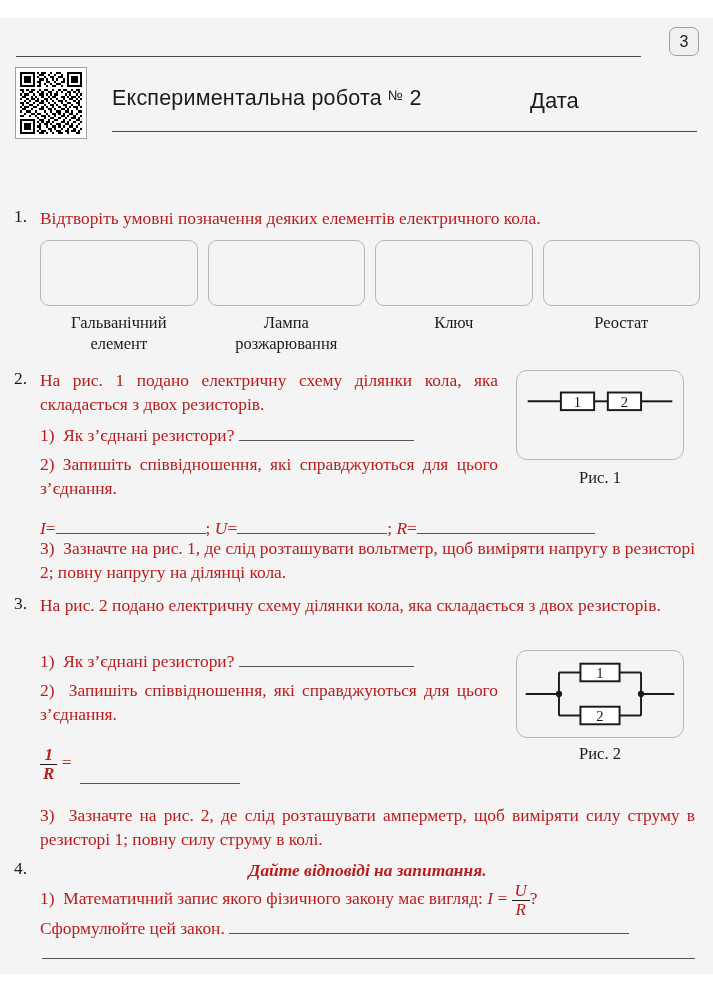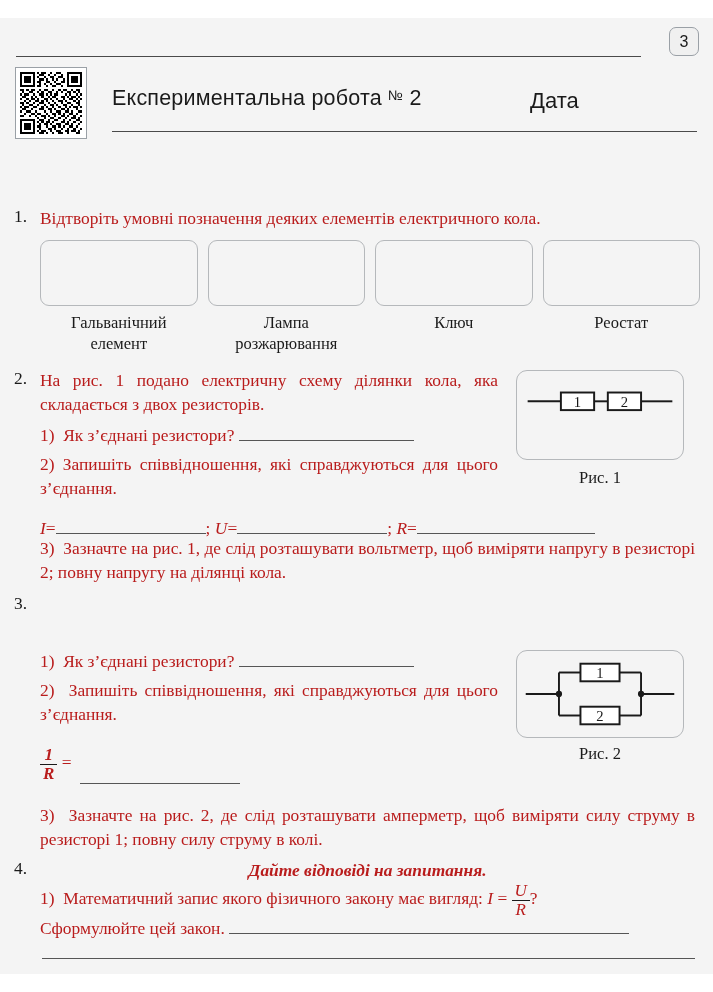--- a/index.html
+++ b/index.html
@@ -508,20 +508,21 @@
       </g>
       <rect x="44" y="22" width="34" height="18" fill="#ffffff" stroke="#1a1a1a" stroke-width="2"></rect>
       <rect x="92" y="22" width="34" height="18" fill="#ffffff" stroke="#1a1a1a" stroke-width="2"></rect>
       <text x="61" y="37" font-family="Liberation Serif, serif" font-size="15" text-anchor="middle" fill="#1a1a1a">1</text>
       <text x="109" y="37" font-family="Liberation Serif, serif" font-size="15" text-anchor="middle" fill="#1a1a1a">2</text>
     </svg>
   </div>
   <div class="fig-caption" id="cap1">Рис. 1</div>
 
   <div class="q-num" id="s3-num">3.</div>
+  <div class="q body-text justify" id="s3-text">На рис. 2 подано електричну схему ділянки кола, яка складається з двох резисторів.</div>
 
   <div class="q body-text" id="s3-q1">
     <span>1)</span>&nbsp;&nbsp;<span>Як з’єднані резистори?</span>
     <span class="rule" style="width:175px"></span>
   </div>
 
   <div class="q body-text justify" id="s3-q2">
     <span>2)</span>&nbsp;&nbsp;<span>Запишіть співвідношення, які справджуються для цього з’єднання.</span>
   </div>
 

